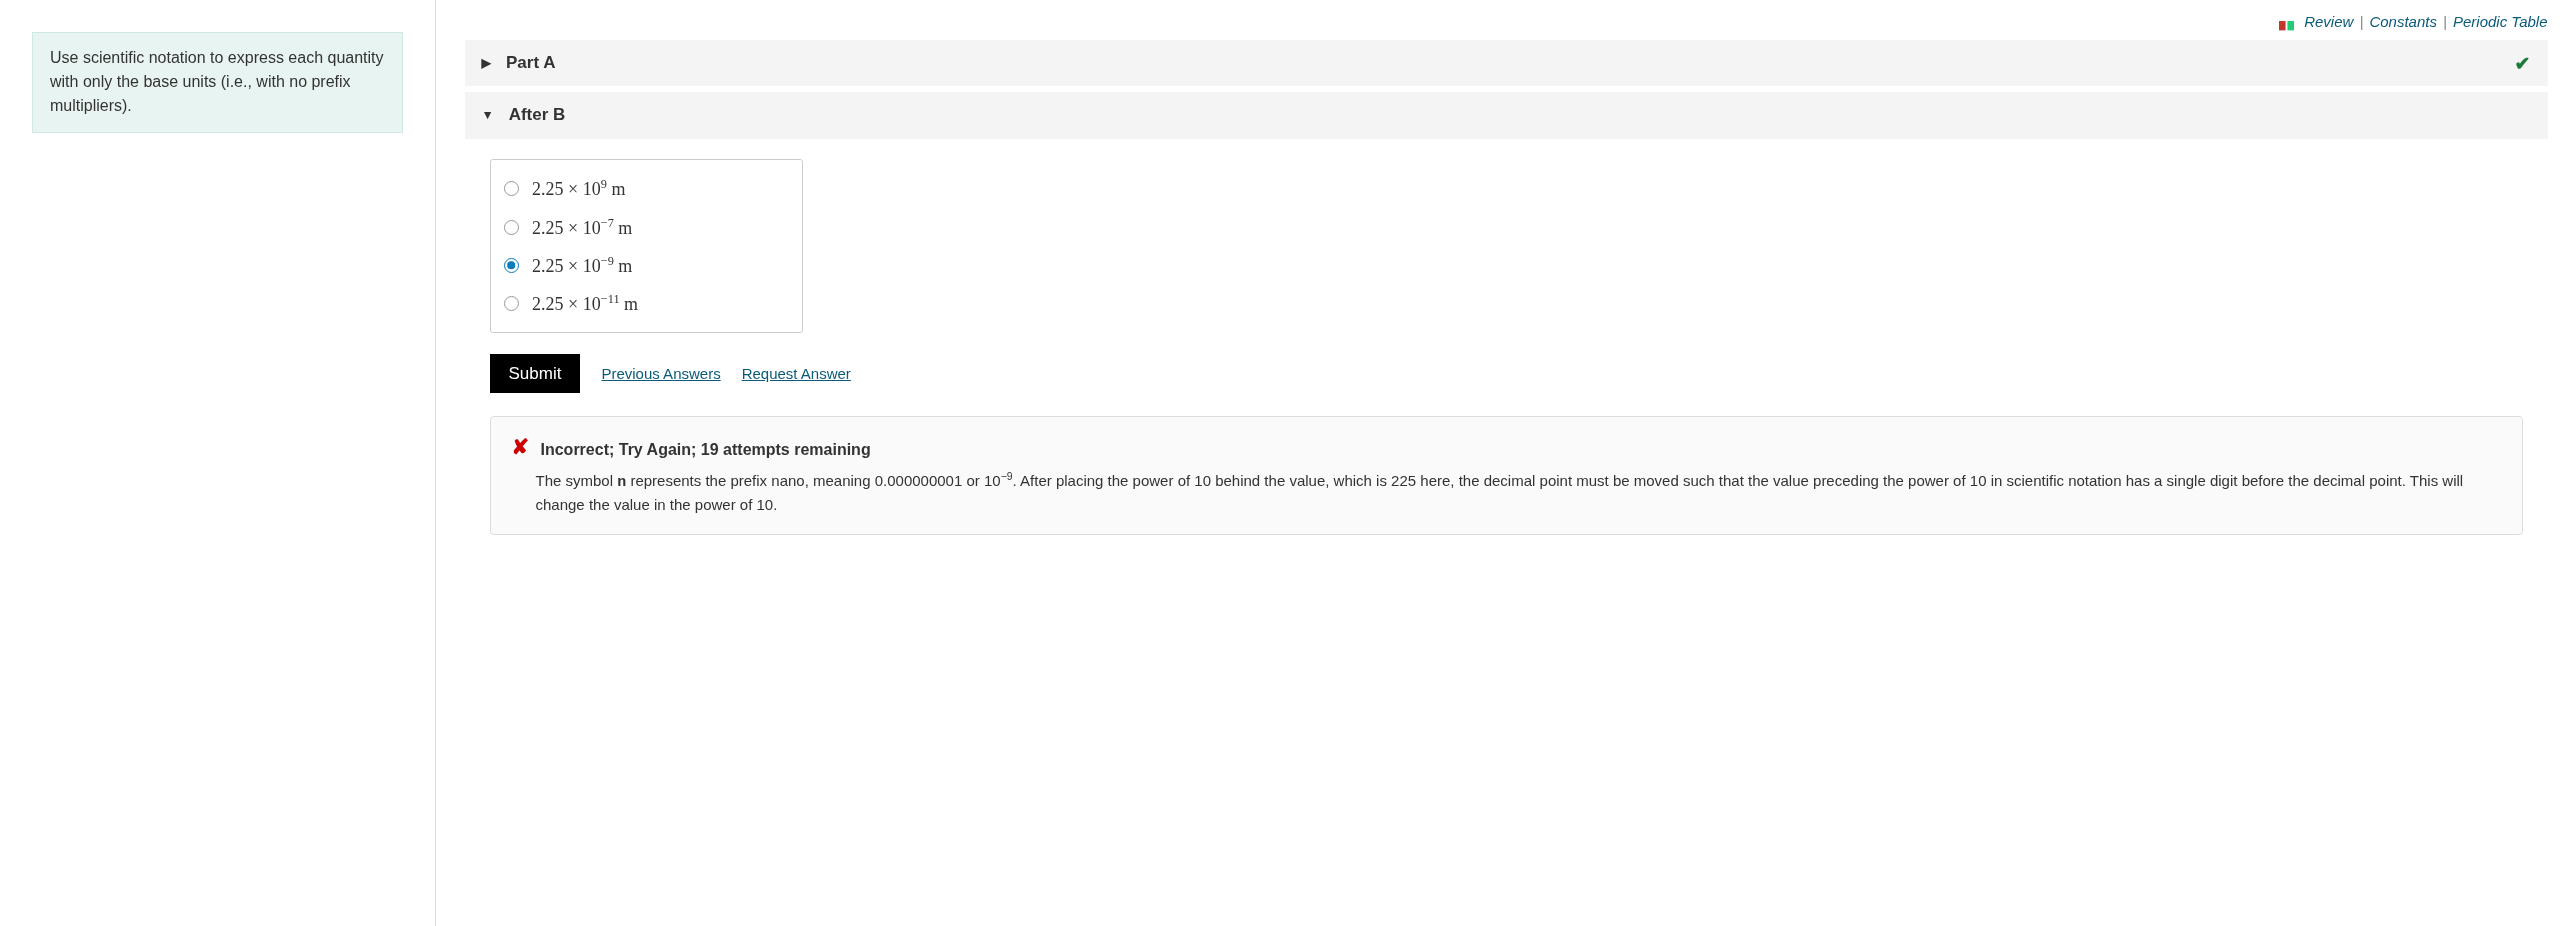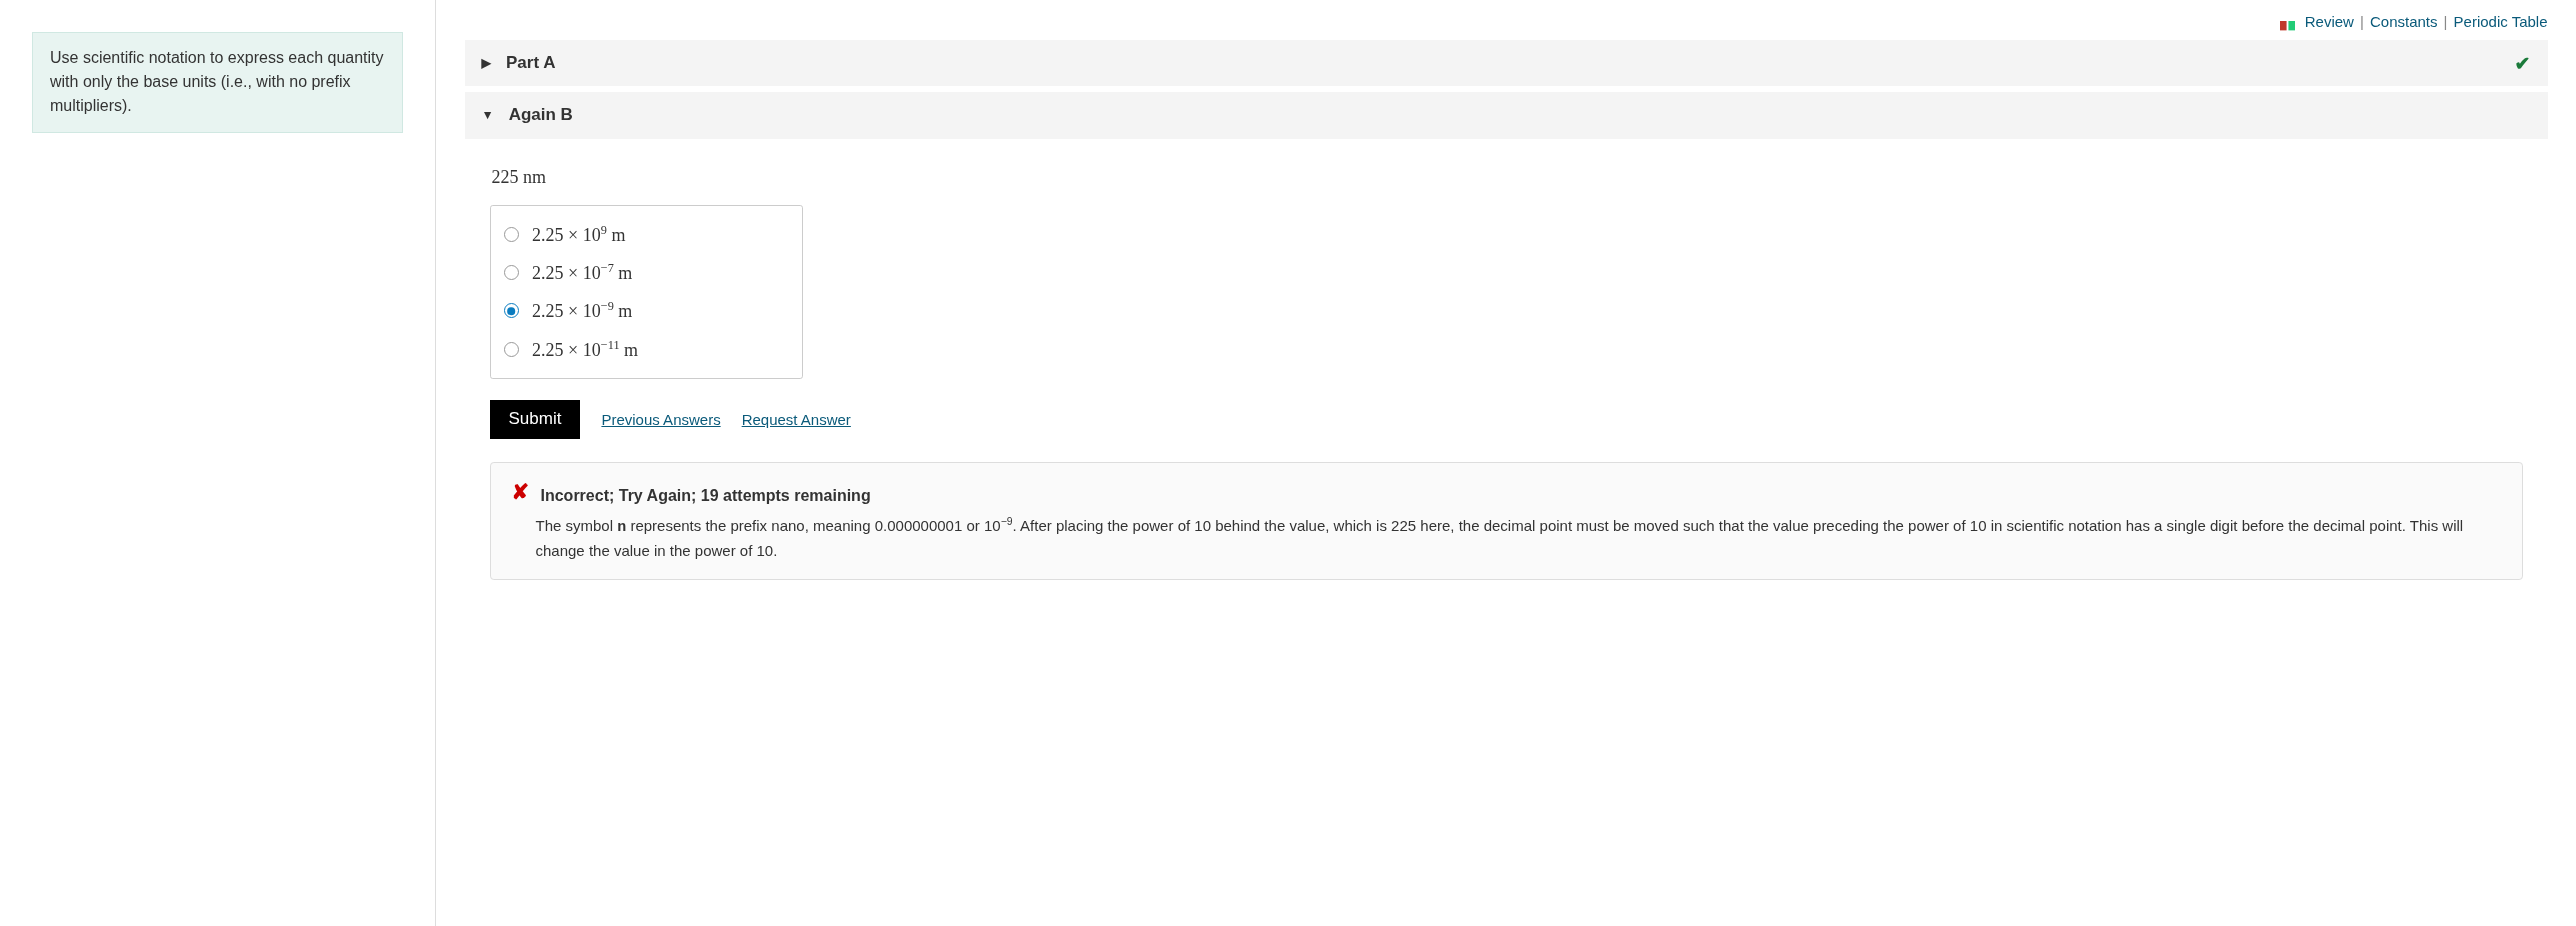--- a/index.html
+++ b/index.html
@@ -26,20 +26,21 @@
   }
   .right-panel {
     flex: 1;
     padding: 9.5px 28.5px 19px 28.5px;
   }
   .top-links {
     text-align: right;
     font-size: 15px;
     color: #0a5a7a;
     padding: 3.8px 0 9.5px 0;
+    font-style: italic;
   }
   .top-links .link { color: #0a5a7a; cursor: pointer; }
   .top-links .sep { color: #888; margin: 0 1.9px; }
   .book-icon {
     display: inline-block;
     width: 15px; height: 11.4px;
     vertical-align: middle;
     margin-right: 5.7px;
   }
   .part-header {
@@ -188,25 +189,24 @@
   </div>
 
   <div class="part-header">
     <span class="tri">▶</span>
     <span>Part A</span>
     <span class="checkmark">✔</span>
   </div>
 
   <div class="part-header">
     <span class="tri">▼</span>
-    <span>Again B</span>
+    <span>After B</span>
   </div>
 
   <div class="part-body">
-    <div class="question-text">225 nm</div>
 
     <div class="options-box">
 
     <div class="option-row">
           <span class="radio"></span>
           <span class="option-math">2.25 × 10<sup>9</sup> m</span>
         </div>
         <div class="option-row">
           <span class="radio"></span>
           <span class="option-math">2.25 × 10<sup>−7</sup> m</span>

